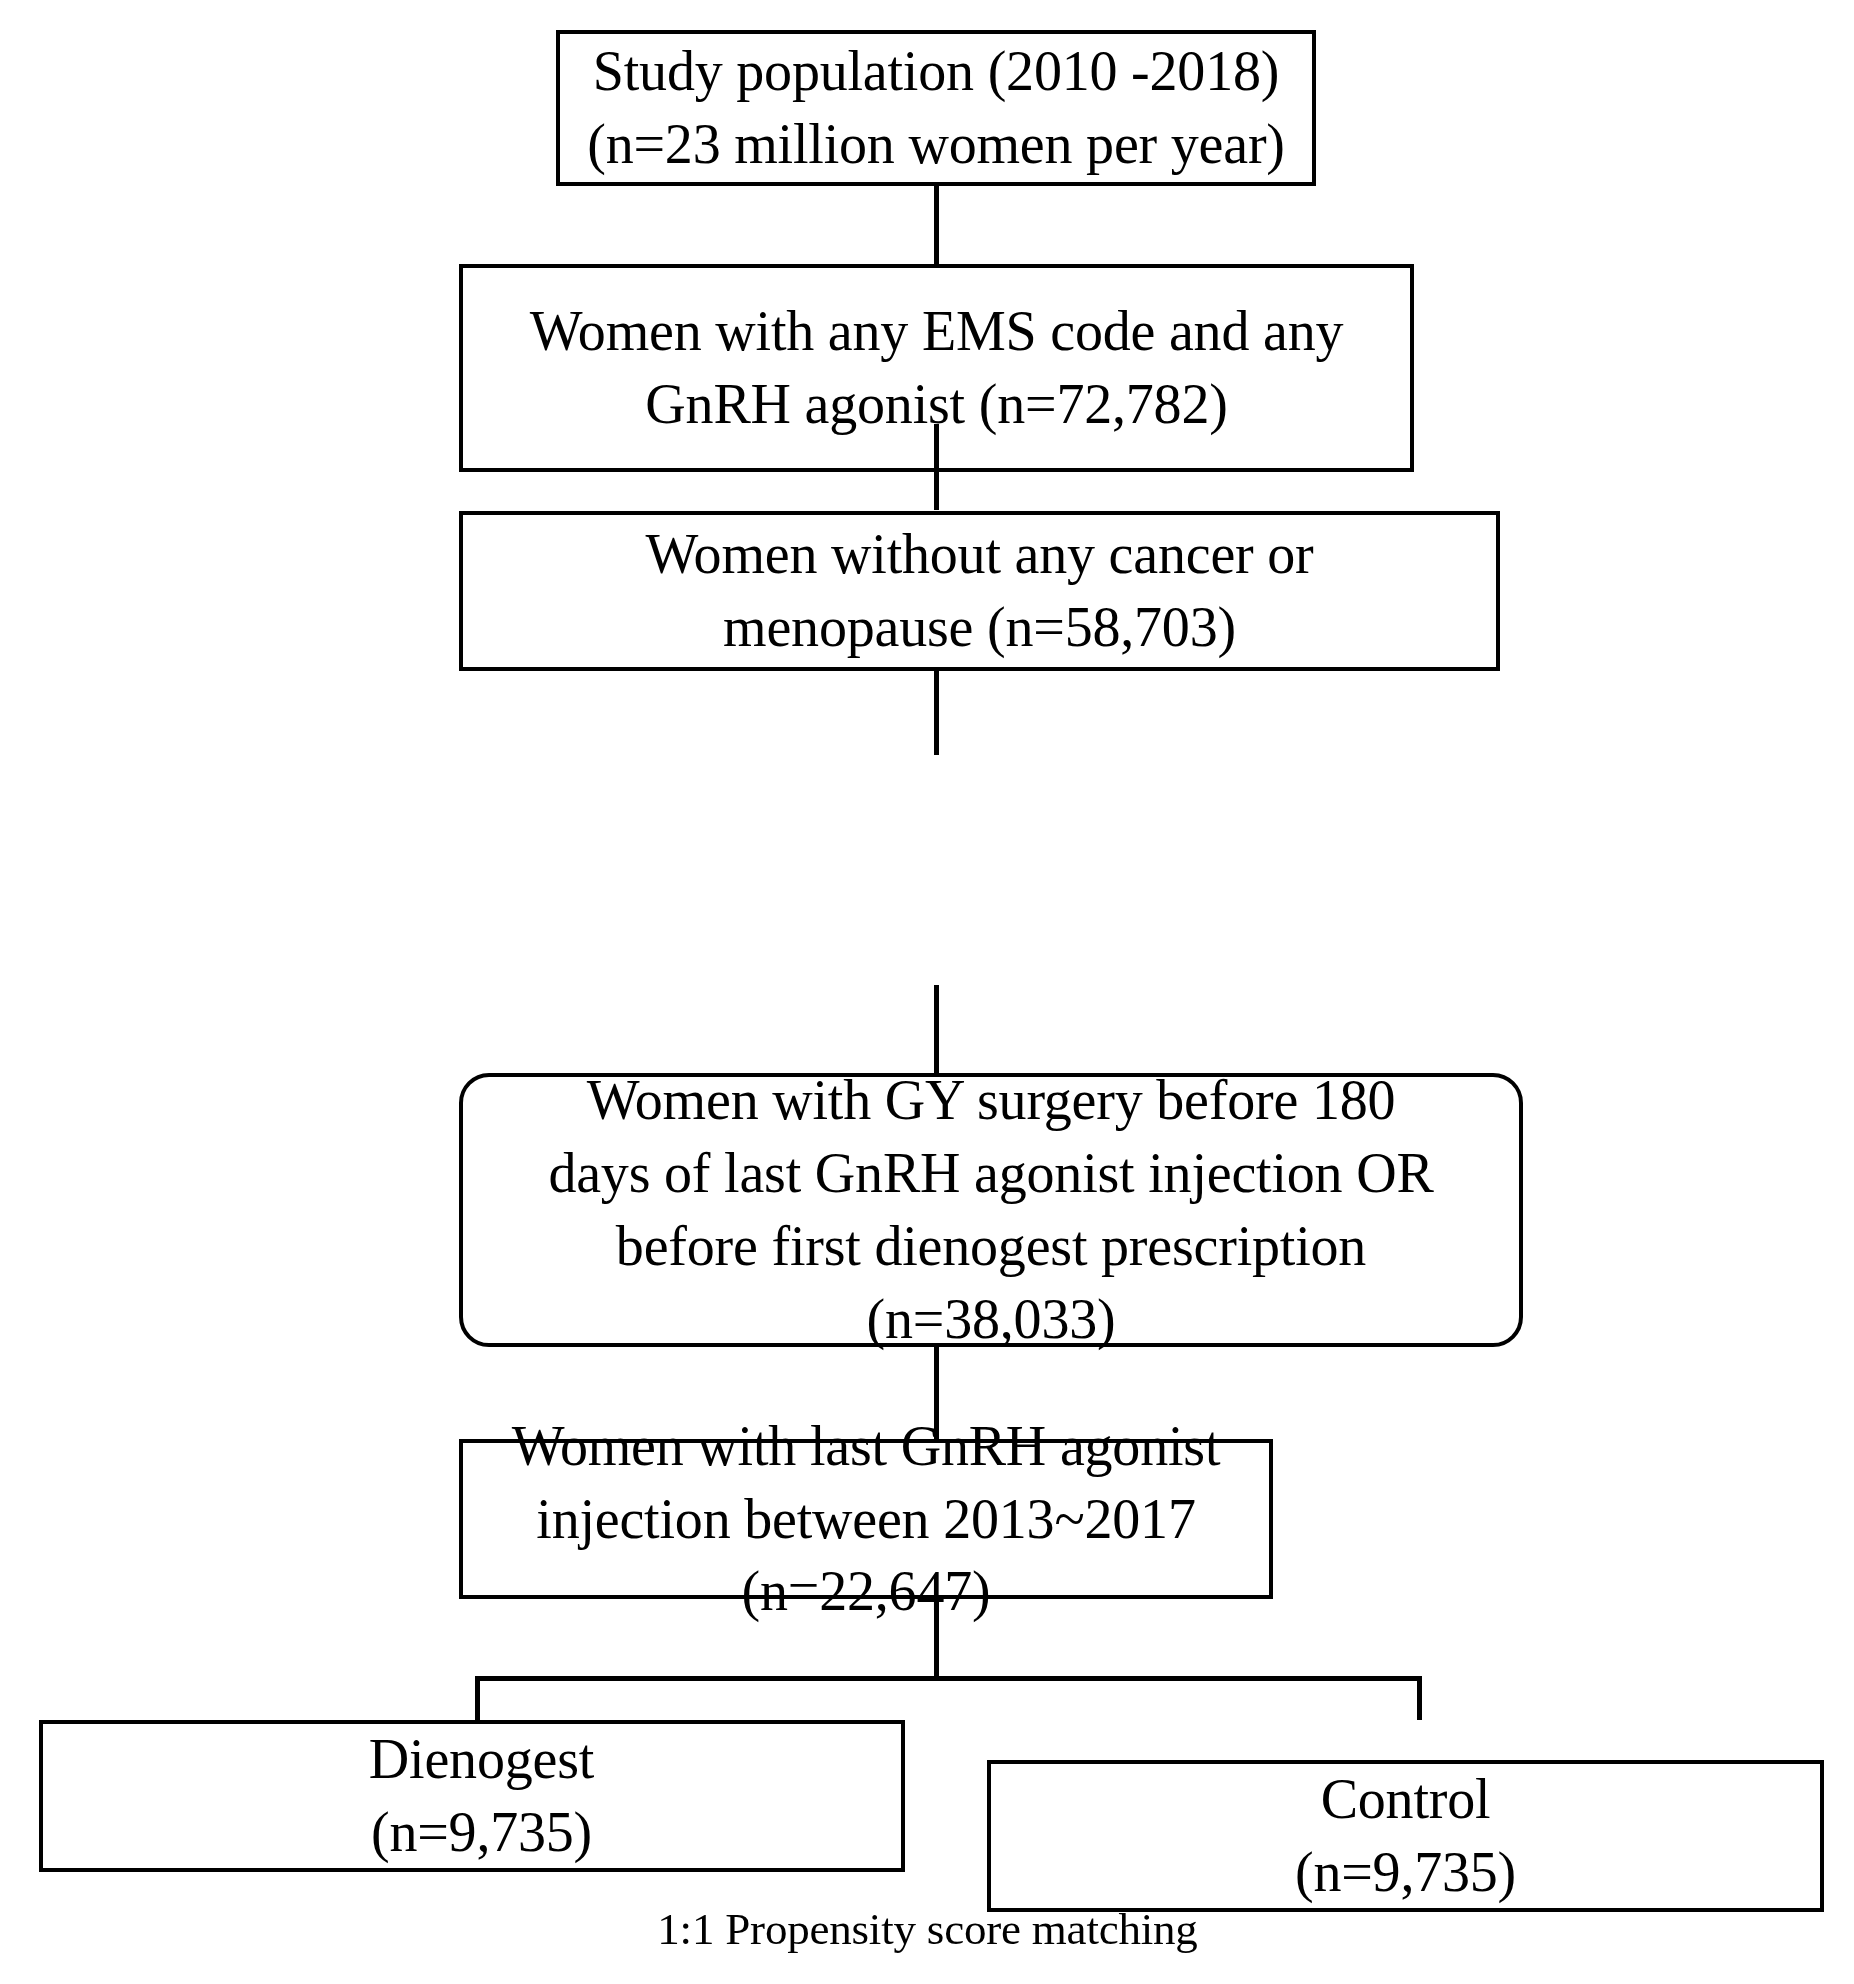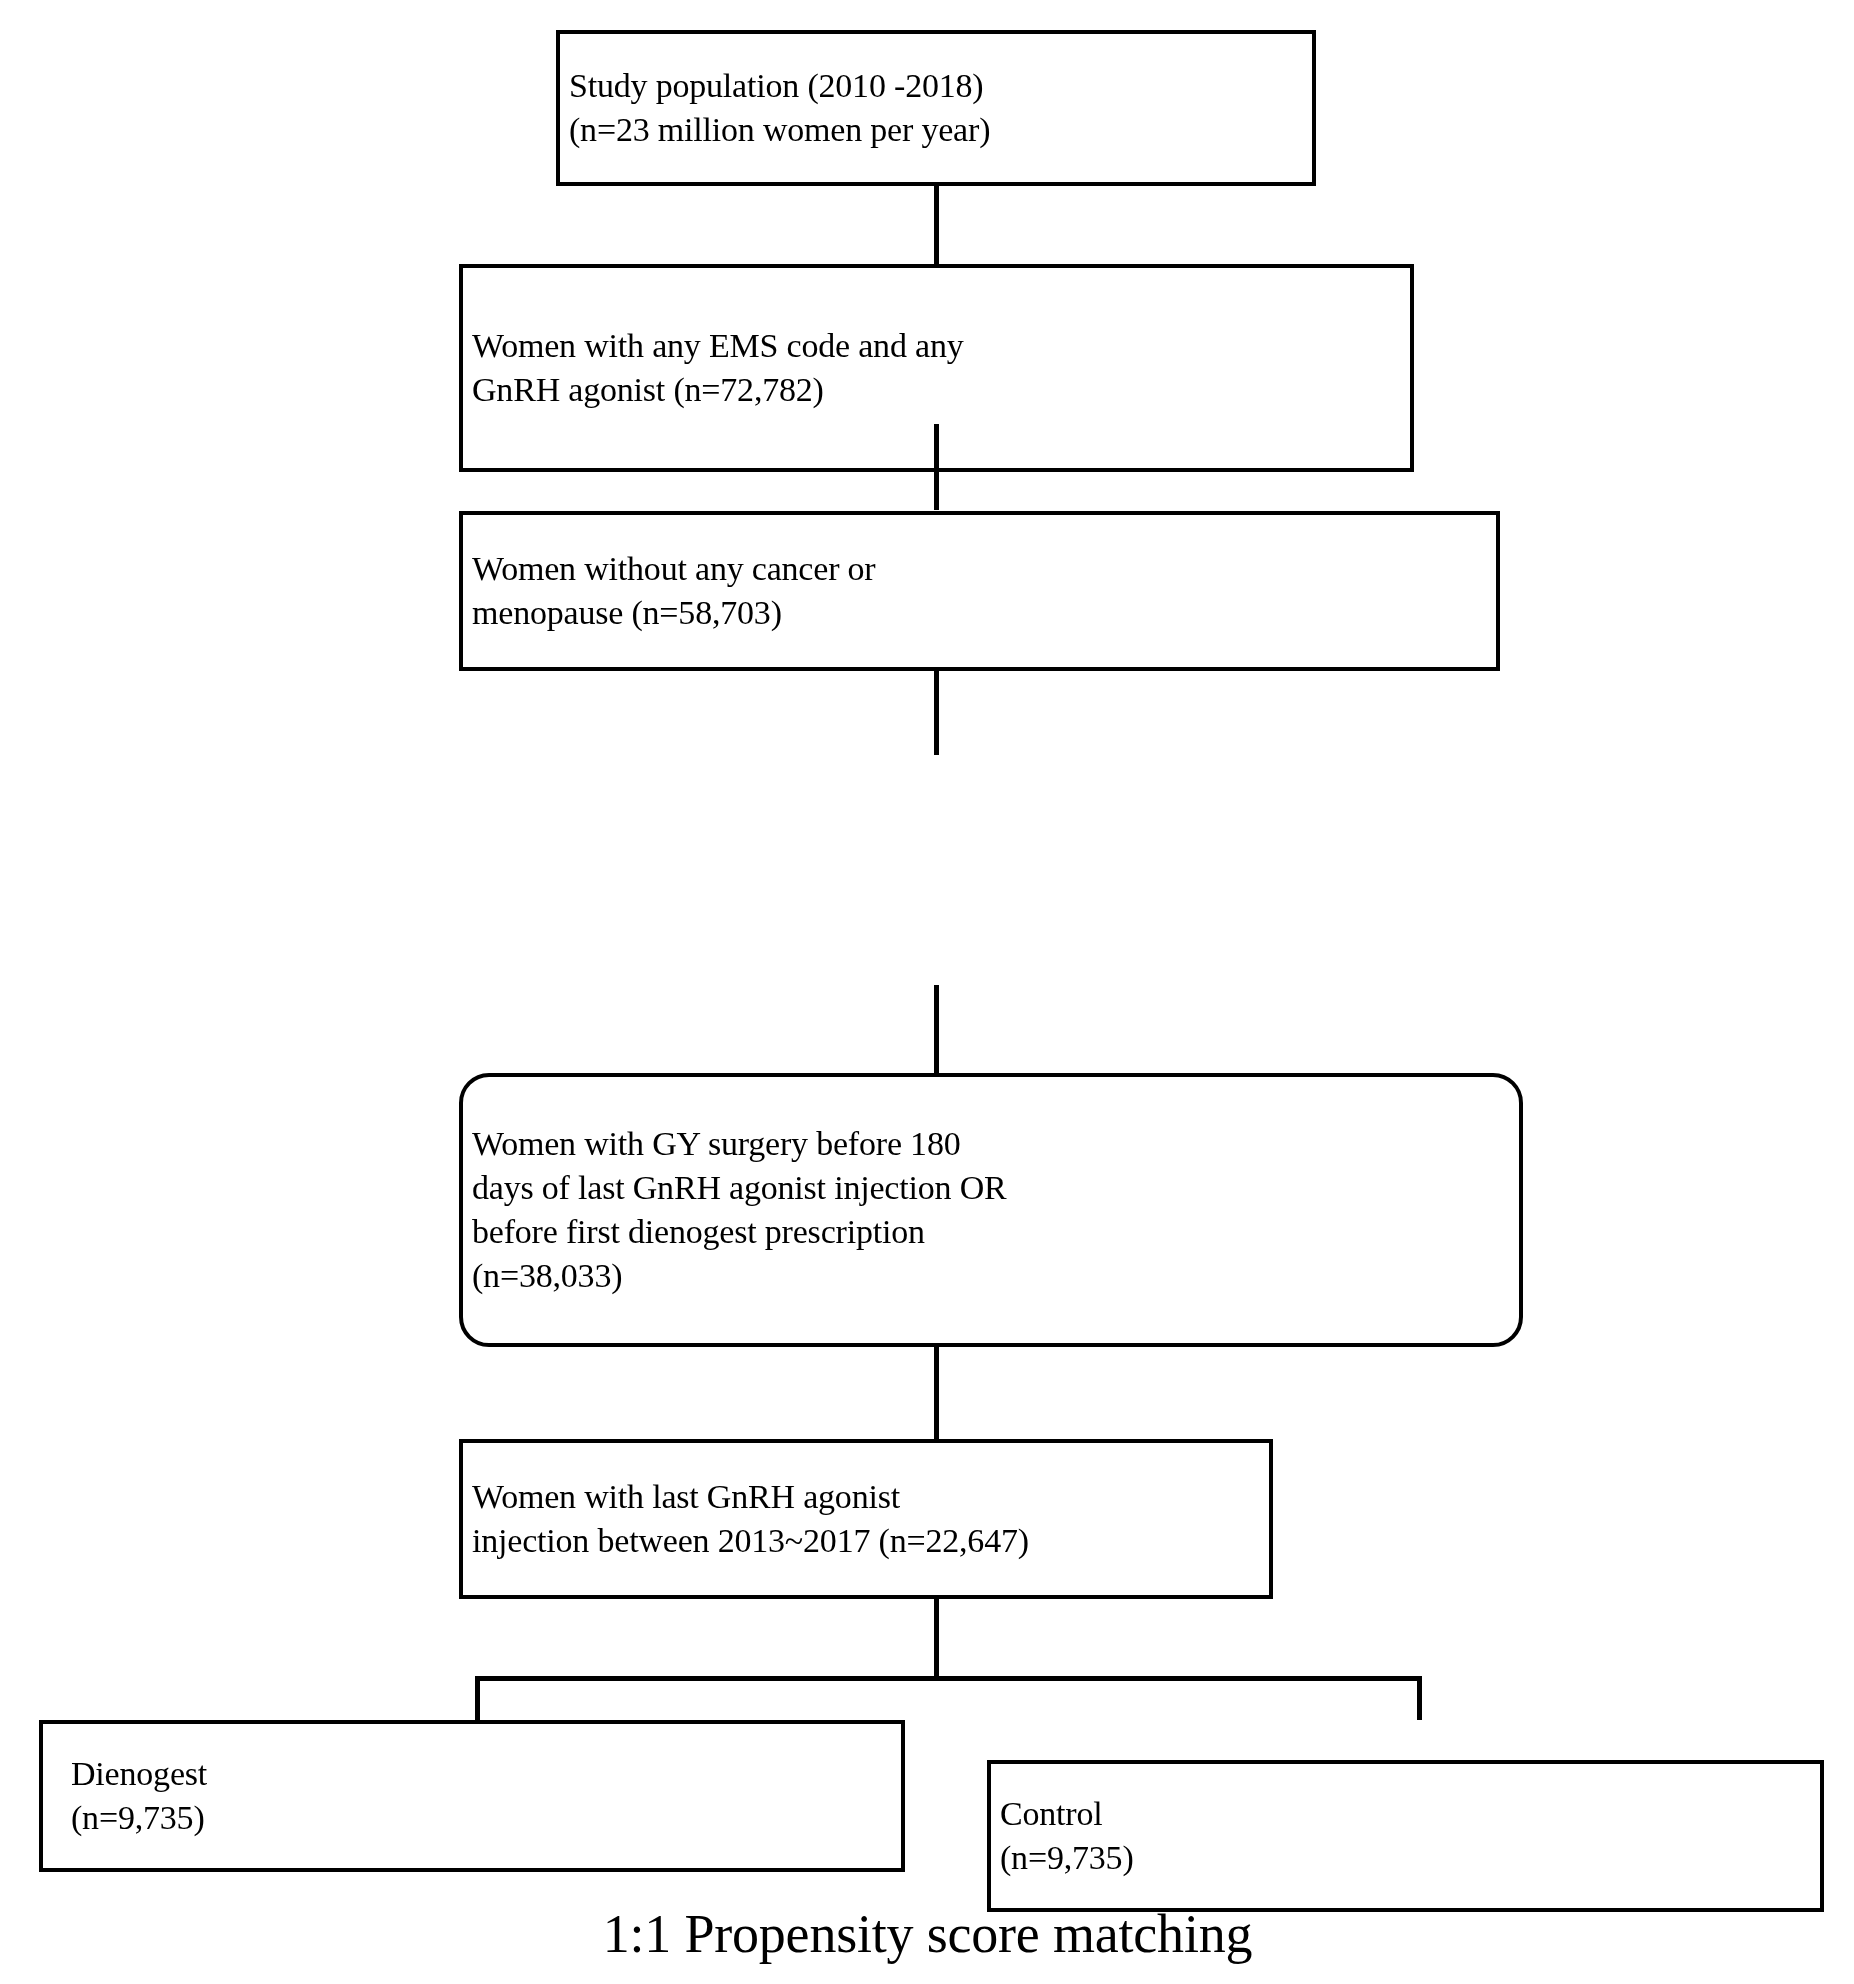--- a/index.html
+++ b/index.html
@@ -20,23 +20,23 @@
     height: 1985px;
   }
   .node {
     position: absolute;
     box-sizing: border-box;
     border: 4.5px solid #000000;
     background: #ffffff;
     display: flex;
     align-items: center;
     justify-content: center;
-    text-align: left;
+    text-align: center;
     line-height: 1.30;
-    font-size: 34px;
+    font-size: 56px;
     letter-spacing: -0.2px;
     padding: 3px 9px;
   }
   .node .txt {
     display: block;
     width: 100%;
     white-space: pre-line;
   }
   .connector {
     position: absolute;
@@ -67,21 +67,21 @@
   #split-bar      { left: 475px;  top: 1676px; width: 947px; }
   #conn-split-l   { left: 475px;  top: 1676px; height: 44px; }
   #conn-split-r   { left: 1417px; top: 1676px; height: 44px; }
 
   #caption {
     position: absolute;
     left: 0;
     top: 1903px;
     width: 1855px;
     text-align: center;
-    font-size: 54px;
+    font-size: 45px;
     letter-spacing: -0.2px;
   }
 </style>
 </head>
 <body>
 
 <div id="flow">
 
   <div class="node" id="node-1">
     <span class="txt">Study population (2010 -2018)

